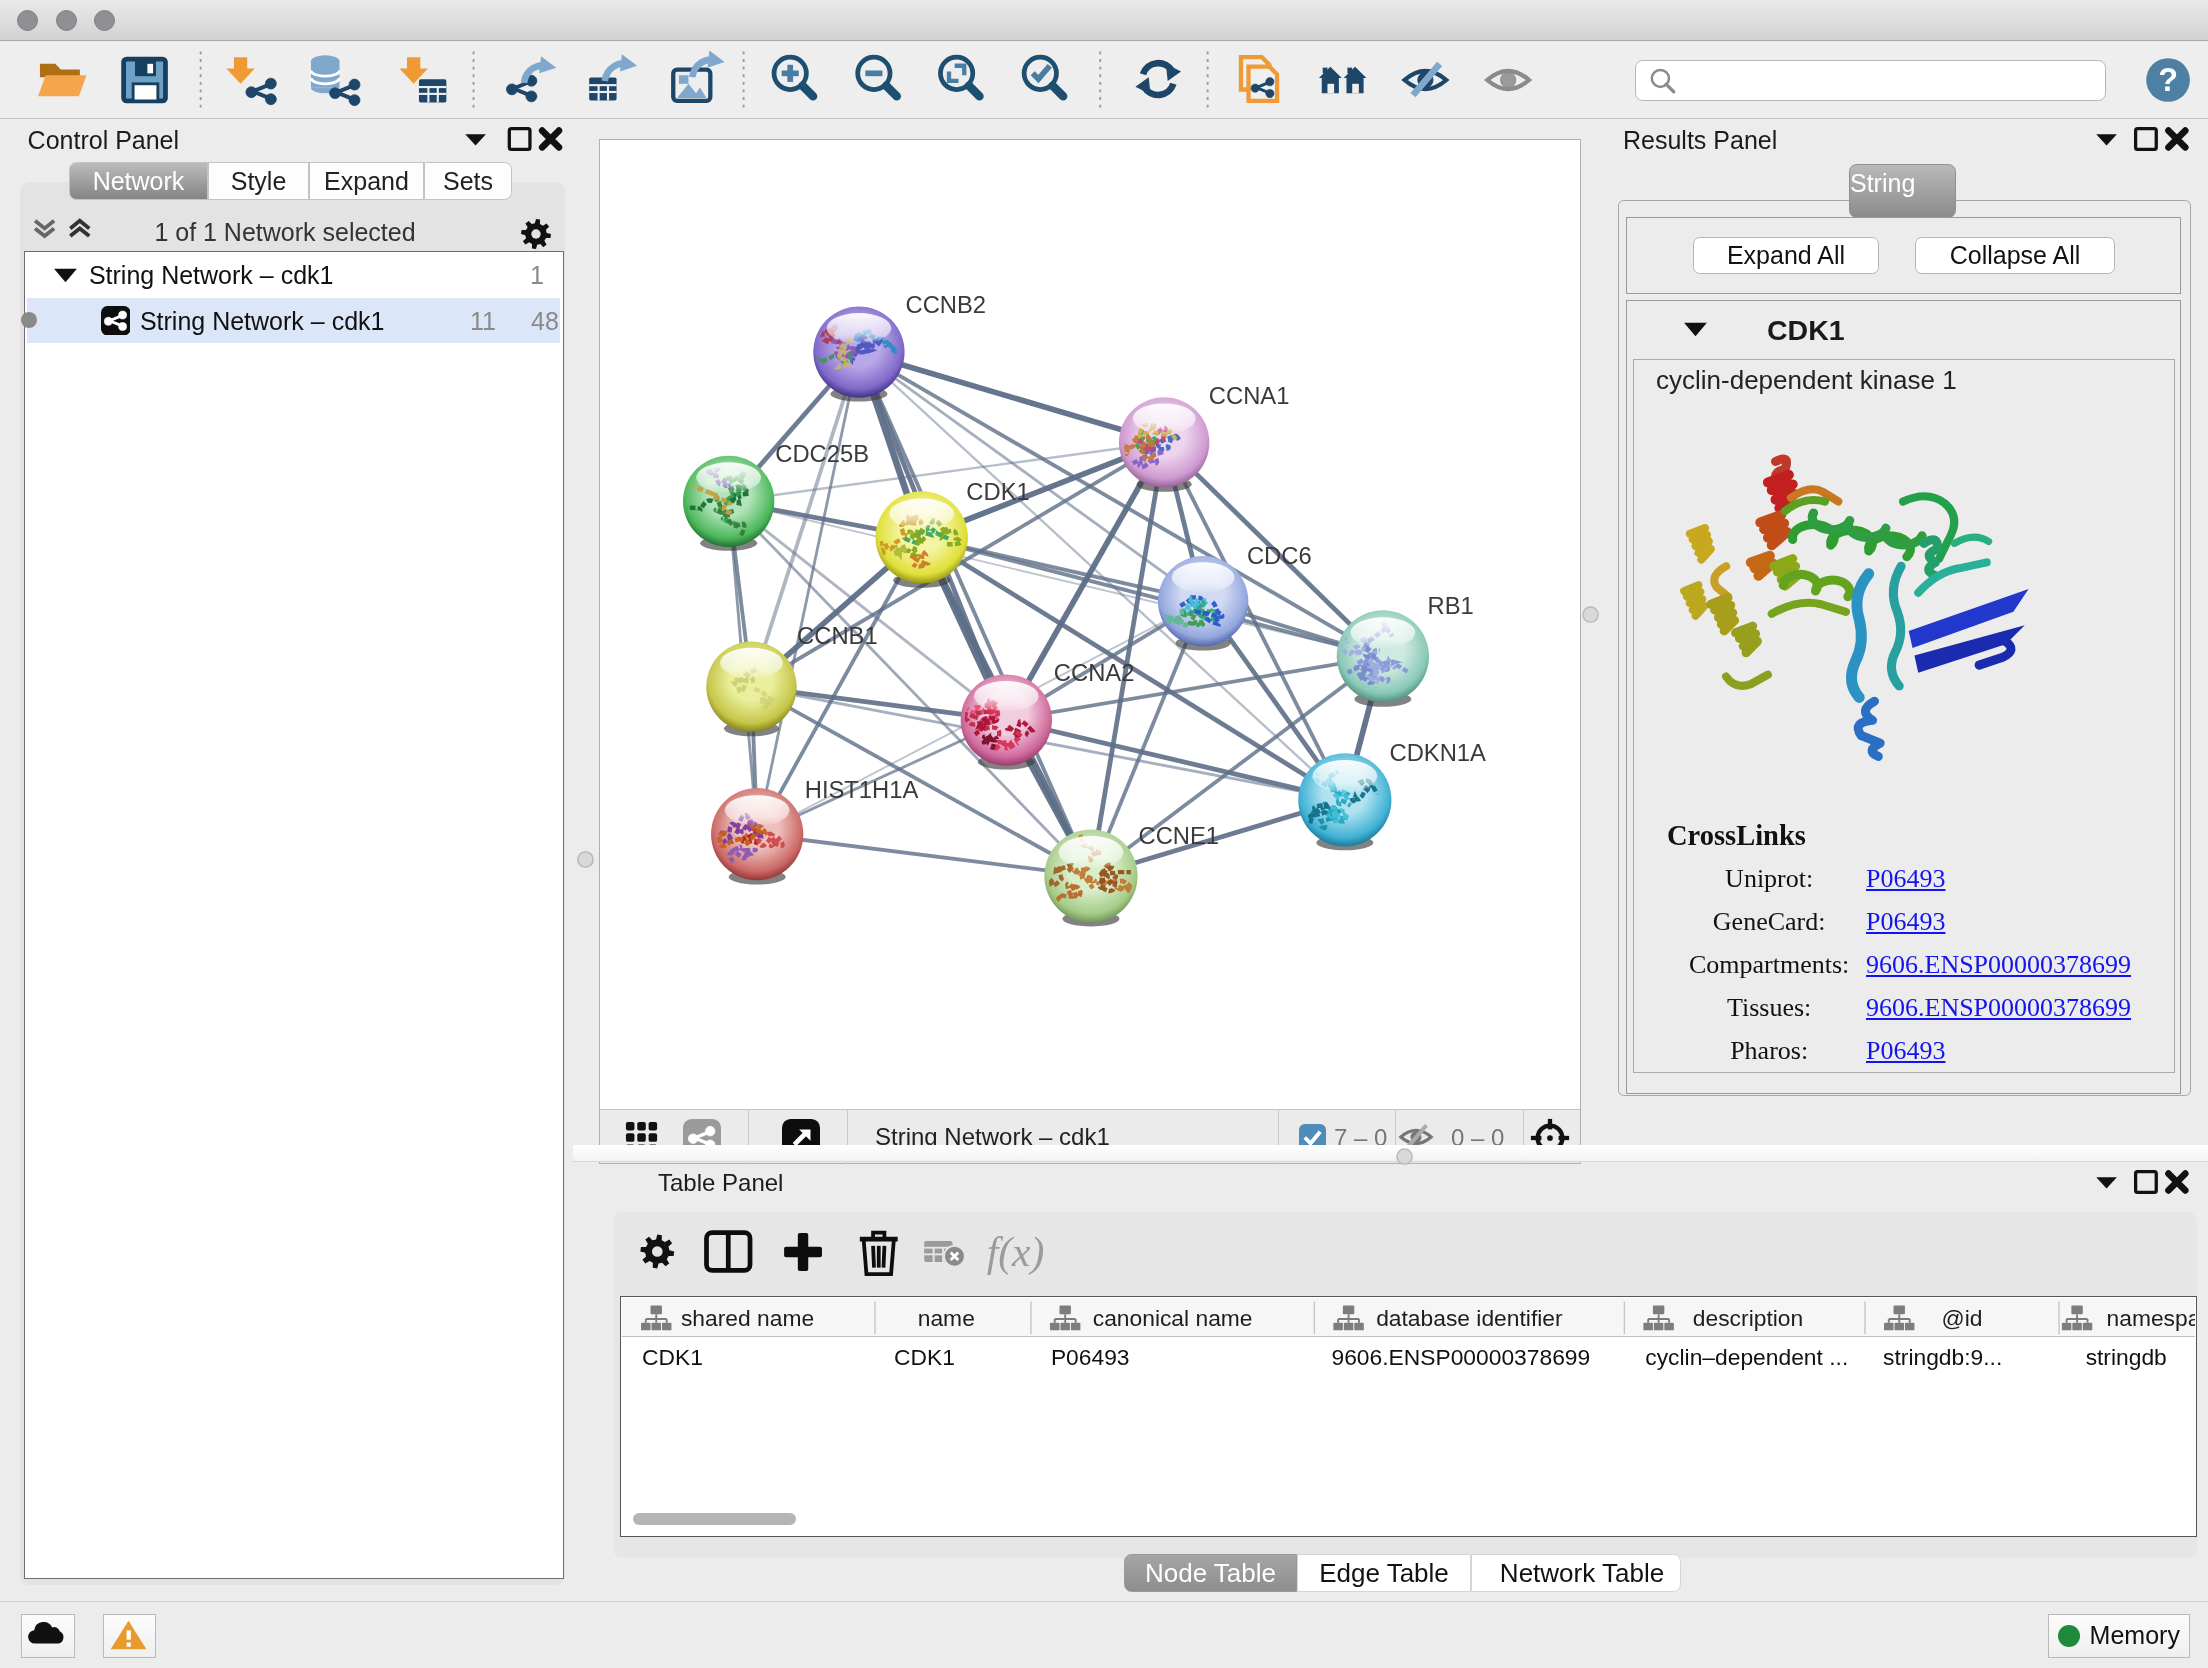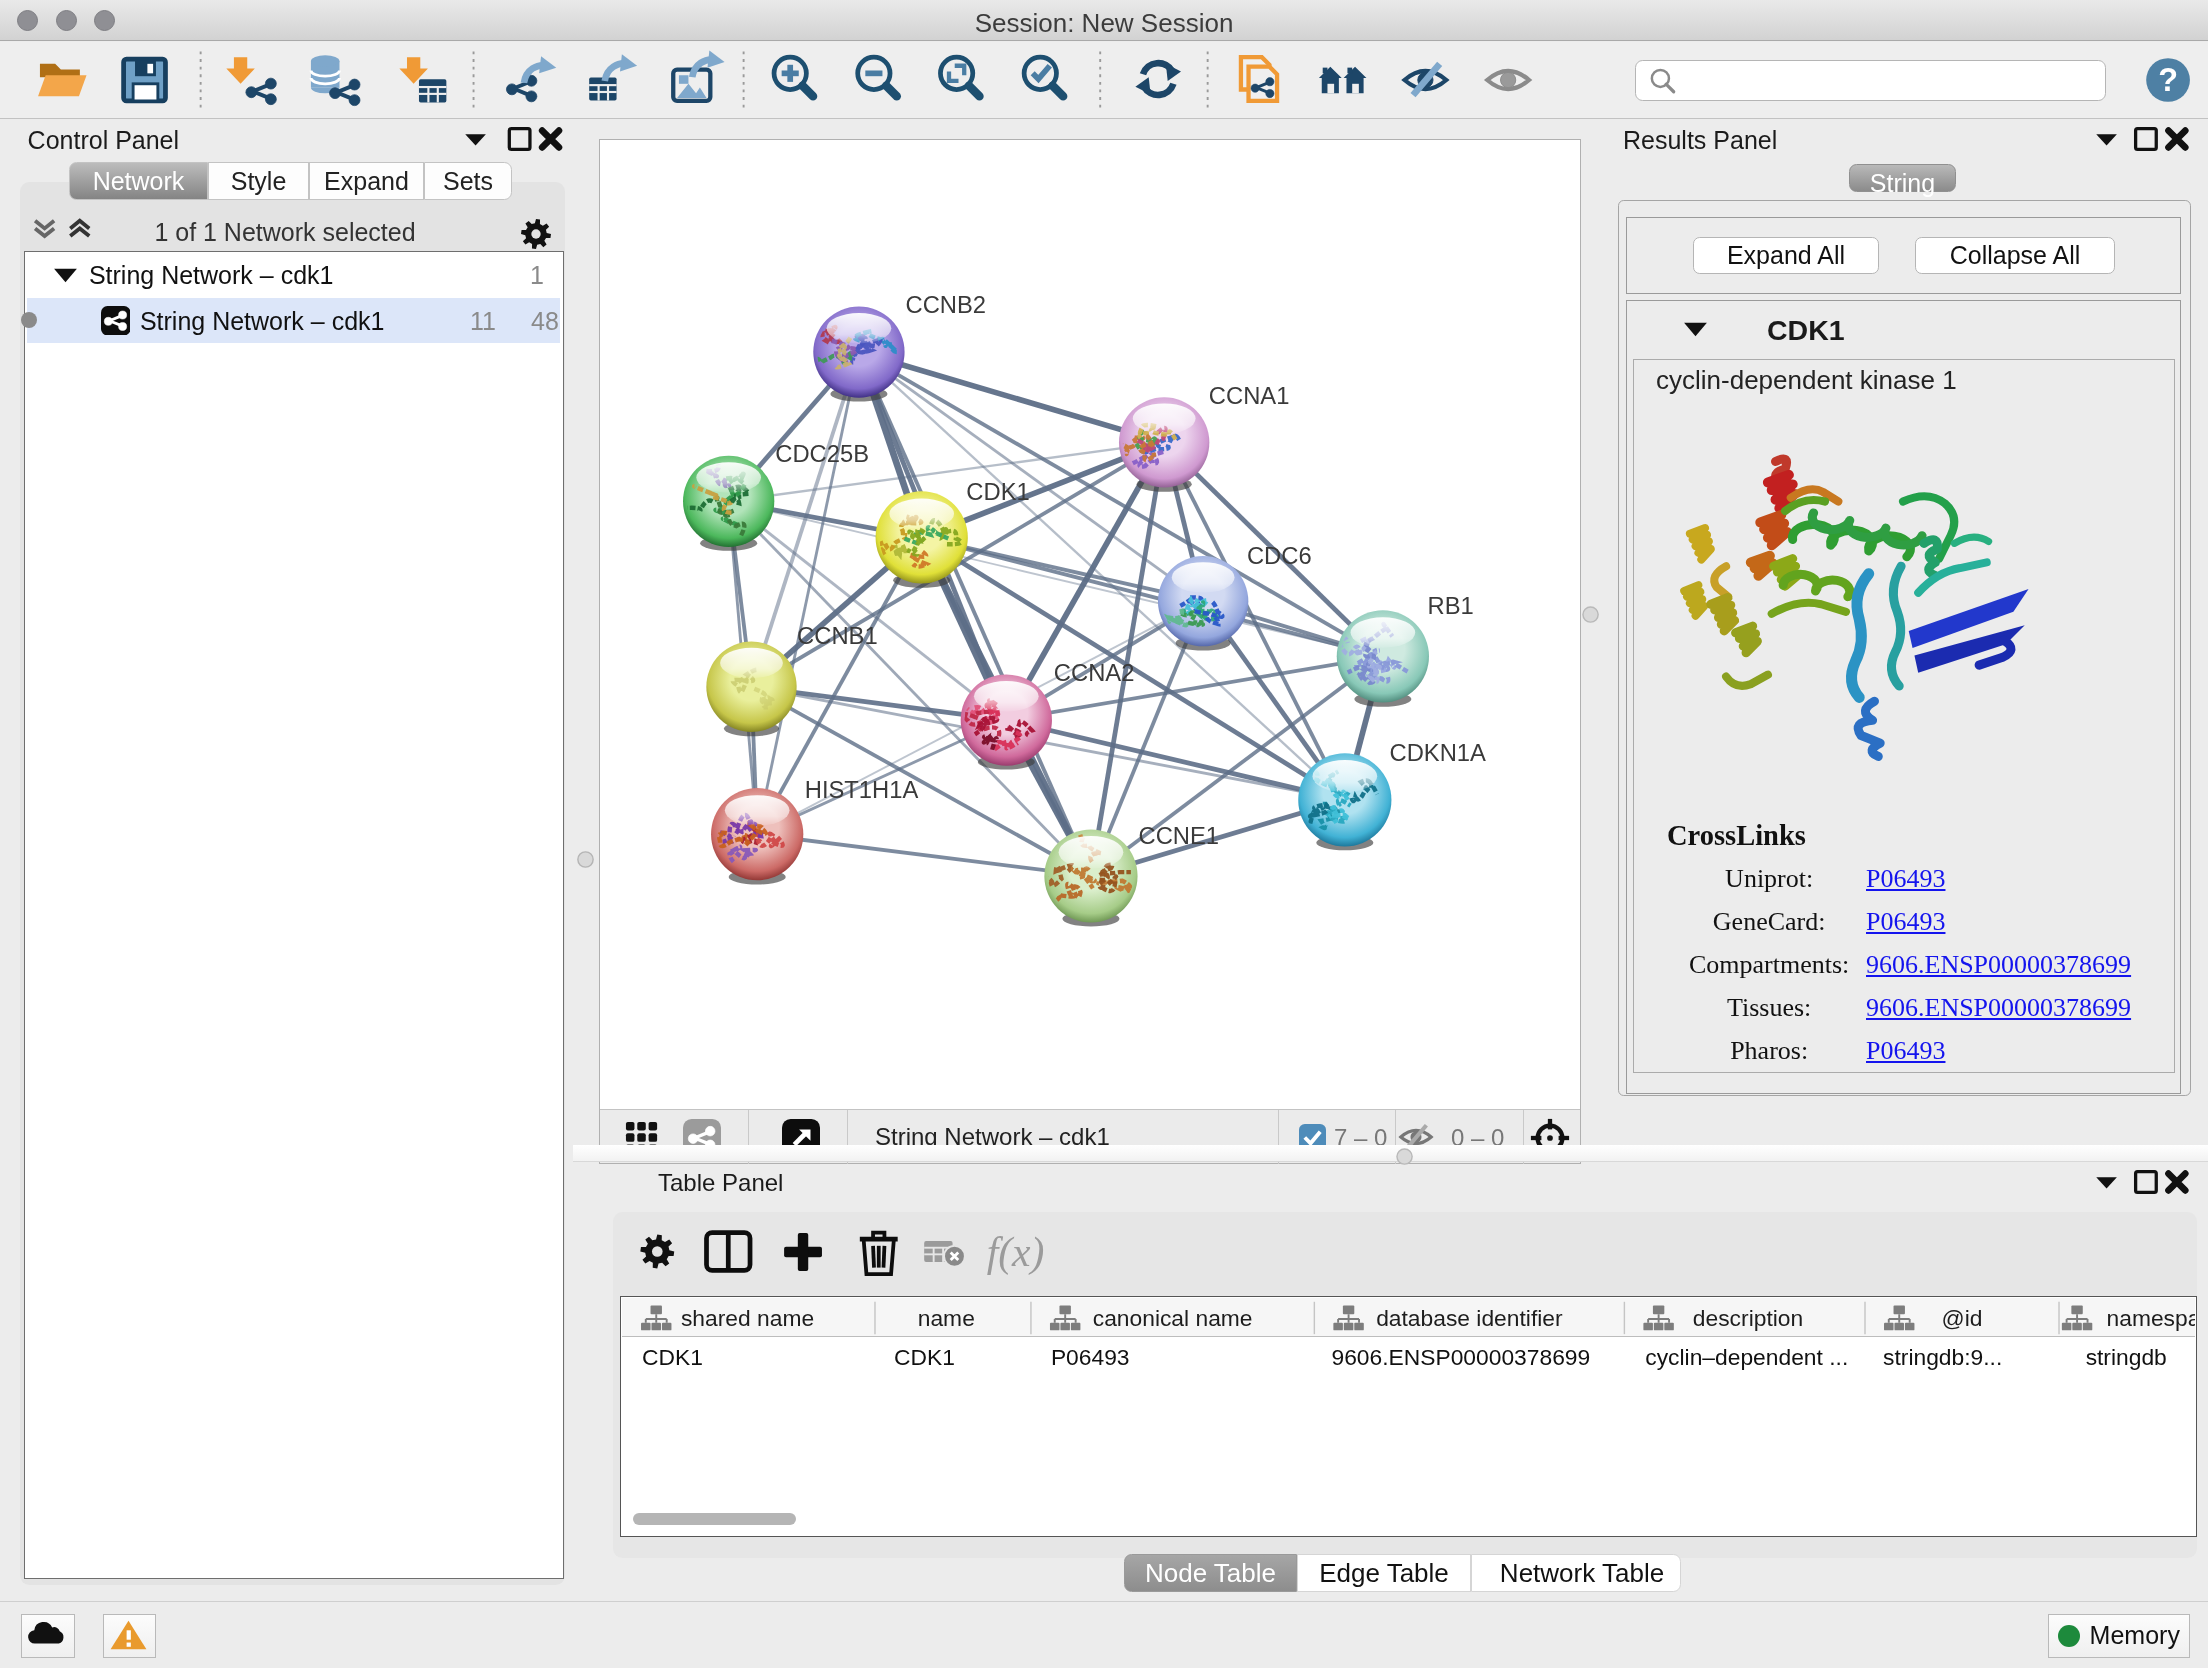--- a/index.html
+++ b/index.html
@@ -42,21 +42,20 @@
 #statusline { position:absolute; left:0; top:1601px; width:2208px; height:1px; background:#cfcfcf; }
 .sbtn { position:absolute; top:1614px; height:44px; background:linear-gradient(#fcfcfc,#efefef);
   border:1.9px solid #b9b9b9; }
 </style>
 </head>
 <body>
 <div id="titlebar">
   <div class="tl" style="left:17px"></div>
   <div class="tl" style="left:56px"></div>
   <div class="tl" style="left:94px"></div>
-  <div id="title">Session: New Session</div>
 </div>
 <div id="toolbar"></div>
 <svg class="abs" style="left:0;top:41px" width="2208" height="78" viewBox="0 0 2322 82">
 <defs>
   <g id="share">
     <line x1="-11" y1="0" x2="11" y2="-9" stroke-width="5"></line>
     <line x1="-11" y1="0" x2="11" y2="9" stroke-width="5"></line>
     <circle cx="-13" cy="1" r="7"></circle>
         <circle cx="12" cy="-10" r="7"></circle>
         <circle cx="12" cy="10" r="7"></circle>
@@ -633,21 +632,21 @@
   </svg>
 
 <div id="results"></div>
 <div class="ptitle abs" style="left:1623px; top:126px;">Results Panel</div>
 <svg class="abs" style="left:2088px; top:124px" width="114" height="30" viewBox="0 0 120 32">
   <path d="M8,11 L30,11 L19,23 Z" fill="#111"></path>
   <rect x="50" y="5" width="22" height="22" fill="none" stroke="#111" stroke-width="3.5" rx="2"></rect>
   <path d="M85,7 L103,25 M103,7 L85,25" stroke="#111" stroke-width="7" stroke-linecap="round"></path>
 </svg>
 <div class="abs" style="left:1618px; top:200px; width:573px; height:896px; background:#ececec; border:1.9px solid #a5a5a5; border-radius:5.7px;"></div>
-<div class="abs" style="left:1849px; top:164px; width:107px; height:28px; background:linear-gradient(#b9b9b9,#8b8b8b); border:1px solid #909090; border-radius:7.6px; color:#fff; font-size:25px; text-align:center; line-height:36px;">String</div>
+<div class="abs" style="left:1849px; top:164px; width:107px; height:54px; background:linear-gradient(#b9b9b9,#8b8b8b); border:1px solid #909090; border-radius:7.6px; color:#fff; font-size:25px; text-align:left; line-height:36px;">String</div>
 <div class="abs" style="left:1626px; top:217px; width:555px; height:77px; background:#ececec; border:1px solid #9a9a9a;"></div>
 <div class="abs" style="left:1693px; top:237px; width:186px; height:37px; background:#fff; border:1px solid #b5b5b5; border-radius:6.7px; font-size:25px; color:#111; text-align:center; line-height:35px;">Expand All</div>
 <div class="abs" style="left:1915px; top:237px; width:200px; height:37px; background:#fff; border:1px solid #b5b5b5; border-radius:6.7px; font-size:25px; color:#111; text-align:center; line-height:35px;">Collapse All</div>
 <div class="abs" style="left:1626px; top:300px; width:555px; height:794px; background:#ececec; border:1px solid #9a9a9a;"></div>
 <svg class="abs" style="left:1682px; top:320px" width="27" height="19" viewBox="0 0 28 20">
     <path d="M2,3 L26,3 L14,17 Z" fill="#111"></path>
   </svg>
 <div class="abs" style="left:1767px; top:314px; font-size:28.5px; font-weight:bold; color:#1a1a1a;">CDK1</div>
 <div class="abs" style="left:1633px; top:359px; width:542px; height:714px; background:#ececec; border:1px solid #ababab;"></div>
 <div class="abs" style="left:1656px; top:365px; font-size:26px; color:#232323;">cyclin-dependent kinase 1</div>

